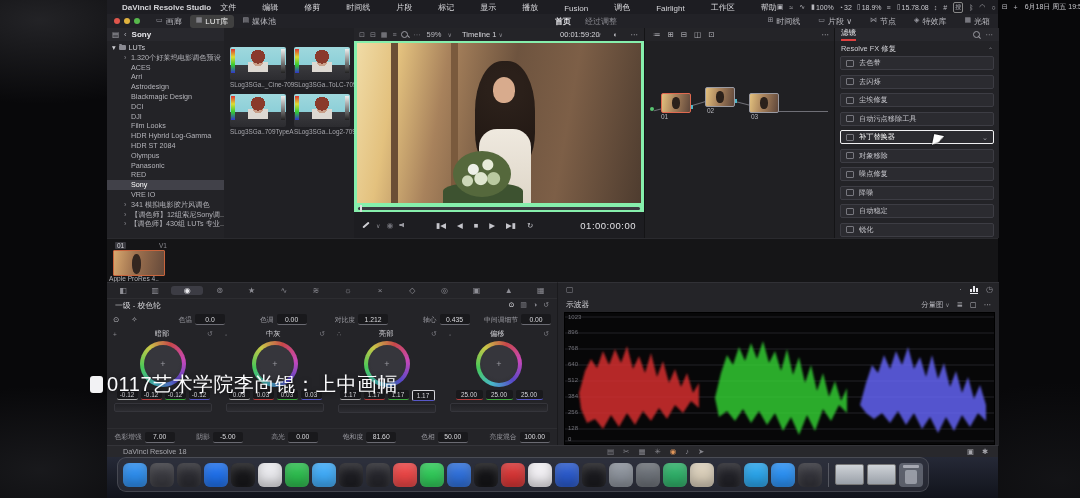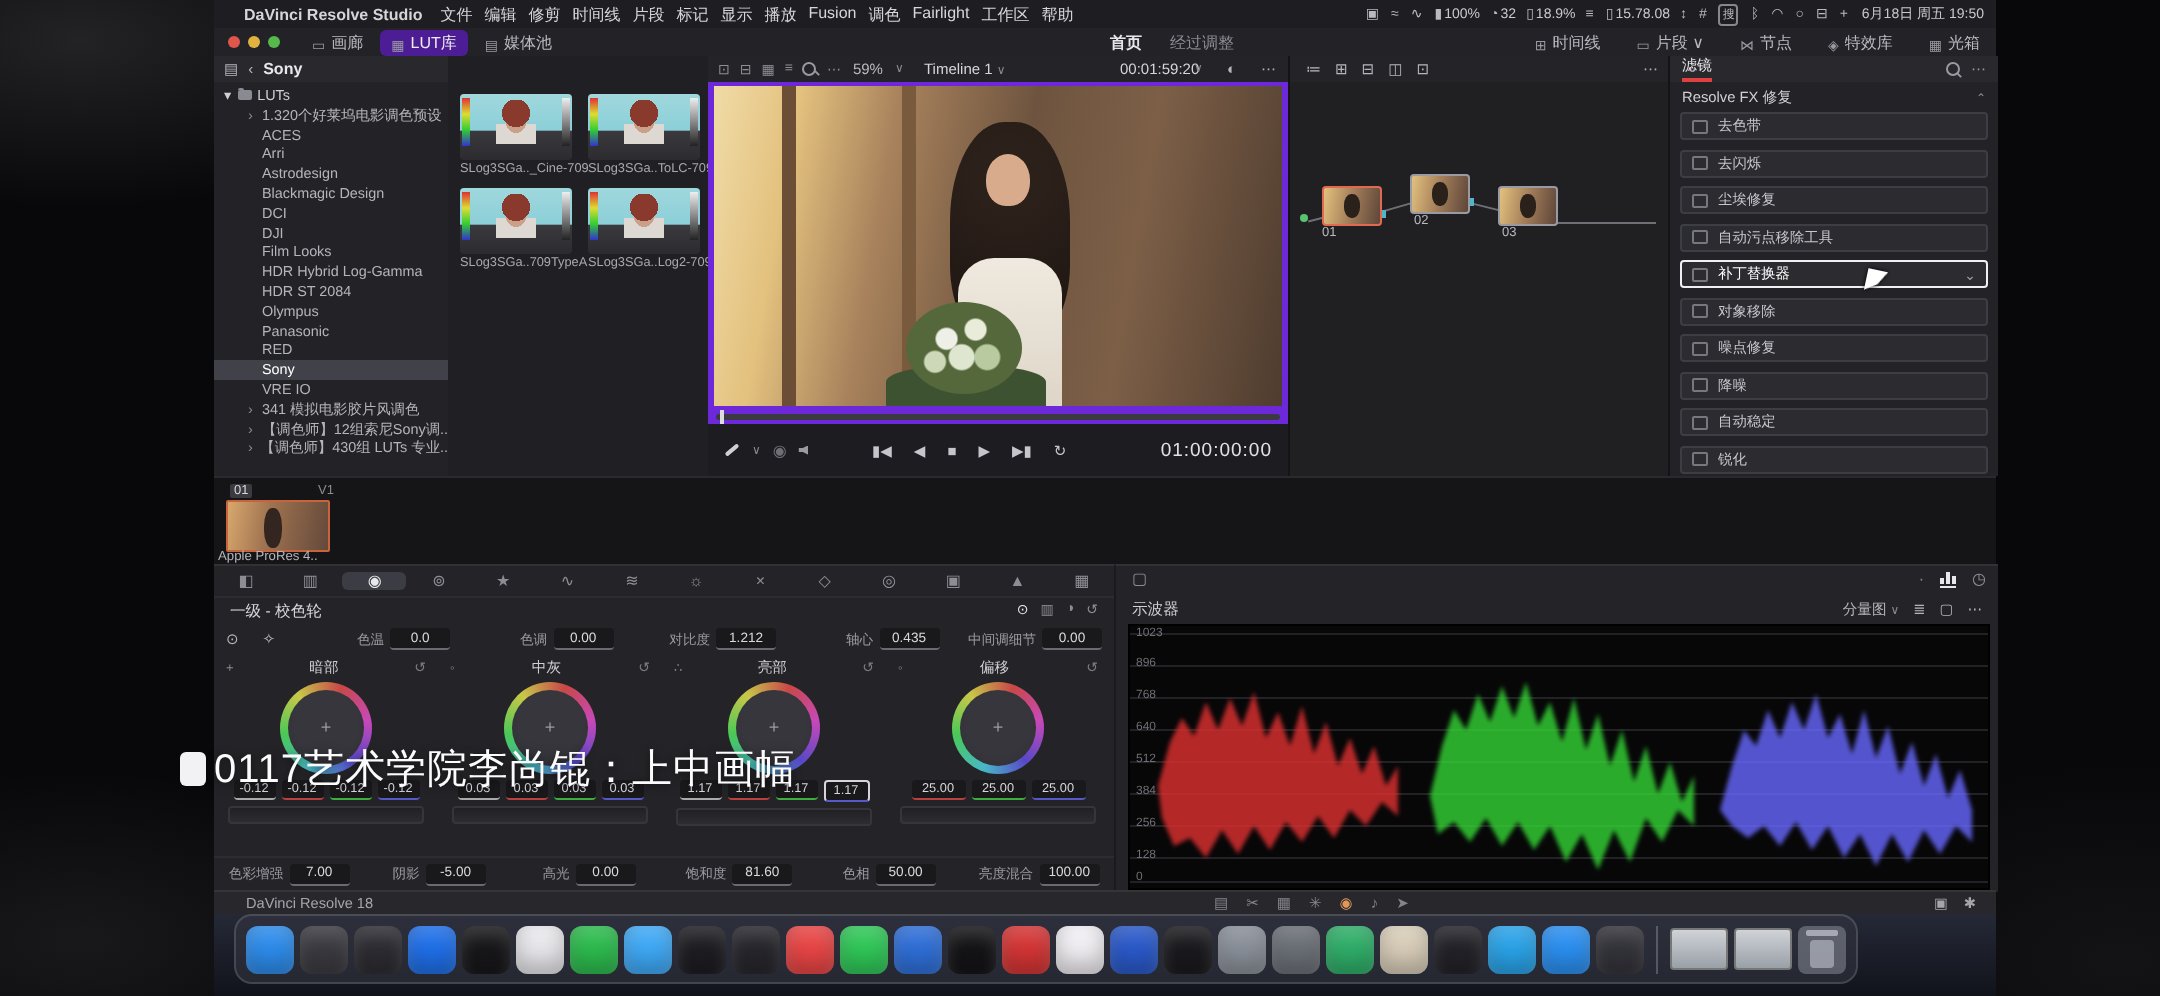--- a/index.html
+++ b/index.html
@@ -12,33 +12,33 @@
     radial-gradient(240px 140px at 1060px 480px,rgba(100,102,110,.12),transparent 70%);}
   
   .screen{position:absolute;left:107px;top:0;width:891px;height:386px;background:#151517;}
   .desktop{position:absolute;left:0;top:455px;width:891px;height:43px;
     background:linear-gradient(#262a38,#11131b);}
   
   .menubar{position:absolute;left:0;top:0;width:891px;height:14px;background:#1d1d22;
     display:flex;align-items:center;font-size:8px;color:#d6d6da;white-space:nowrap;}
   .menubar .apple{font-size:9px;margin:0 7px 0 8px;color:#e8e8ec;}
   .menubar .appname{font-weight:bold;margin-right:9px;font-size:8px;}
-  .menus{display:flex;gap:6px;}
+  .menus{display:flex;gap:26px;align-items:flex-end;}
   .menus .menu{cursor:default;}
   .mstatus{margin-left:auto;display:flex;align-items:center;gap:5px;margin-right:6px;color:#c9c9ce;font-size:7px;}
   .mstatus .st{display:flex;align-items:center;gap:1px;}
   .mstatus i{font-style:normal;font-size:7px;color:#b9b9bf;}
   .mstatus .st:nth-child(11) i{border:1px solid #888;border-radius:2px;padding:0 1px;font-size:6px;}
   
   .toolbar{position:absolute;left:0;top:14px;width:891px;height:14px;background:#222227;
     display:flex;align-items:center;font-size:8px;color:#b9b9bf;}
   .lights{display:flex;gap:4px;margin:0 10px 0 7px;}
   .lights span{width:6px;height:6px;border-radius:50%;}
-  .tbtn{display:flex;align-items:flex-end;gap:3px;padding:1px 6px;border-radius:3px;margin-right:2px;}
-  .tbtn.active{background:#4c1d95;color:#eee;}
+  .tbtn{display:flex;align-items:flex-start;gap:3px;padding:1px 6px;border-radius:3px;margin-right:2px;}
+  .tbtn.active{background:#404040;color:#eee;}
   .tbtn .ic{font-size:7px;color:#9a9aa2;}
   .tb-center{position:absolute;left:448px;display:flex;gap:14px;align-items:center;}
   .tb-center .home{color:#e6e6ea;font-weight:bold;}
   .tb-center .adj{color:#8b8b92;}
   .tb-right{position:absolute;right:4px;display:flex;gap:10px;align-items:center;}
   .tb-right .tbtn{margin:0;padding:1px 4px;}
   
   .band{position:absolute;left:0;top:28px;width:891px;height:210px;background:#1c1c1f;}
   .phead{height:13px;background:#28282d;display:flex;align-items:center;font-size:7.5px;color:#b5b5bb;}
   
@@ -60,21 +60,21 @@
   .lut-img::before{content:"";position:absolute;left:1px;top:2px;width:4px;height:24px;
     background:linear-gradient(#d33,#dd3,#3c3,#33c);}
   .lut-img::after{content:"";position:absolute;right:1px;top:2px;width:4px;height:24px;
     background:linear-gradient(#eee,#888,#222);}
   .lut-face{position:absolute;left:18px;top:3px;width:20px;height:22px;
     background:radial-gradient(circle at 50% 30%,#8a3a2c 0 7px,transparent 7px),
                radial-gradient(circle at 50% 52%,#caa08a 0 5px,transparent 5px),
                linear-gradient(transparent 12px,#ddd8d2 12px);}
   .lut-name{font-size:6.4px;color:#a8a8ae;text-align:center;margin-top:1px;white-space:nowrap;}
   
-  .viewer{position:absolute;left:247px;top:0;width:290px;height:210px;background:#6d28d9;}
+  .viewer{position:absolute;left:247px;top:0;width:290px;height:210px;background:#86efac;}
   .viewer .phead{justify-content:flex-start;gap:6px;padding:0 5px;background:#242428;}
   .vicons{display:flex;gap:5px;color:#8d8d94;font-size:7px;}
   .vzoom{color:#b9b9bf;}
   .vtimeline{position:absolute;left:108px;color:#d5d5da;}
   .vtc-top{position:absolute;left:190px;color:#d5d5da;margin-left:16px;}
   .chev{color:#8a8a90;font-size:6px;}
   .vimg{position:absolute;left:3px;top:15px;width:284px;height:160px;overflow:hidden;background:
     linear-gradient(100deg,#f0dba6 0%,#e3c17e 14%,#a8825c 30%,#6e543f 52%,#7d5f47 72%,#4e3c2f 100%);}
   .vimg .winframe{position:absolute;left:34px;top:0;width:7px;height:160px;background:#6b4e35;box-shadow:60px 0 0 #7a5a3d;}
   .vimg .hair{position:absolute;left:118px;top:18px;width:60px;height:110px;border-radius:45% 45% 35% 35%;

